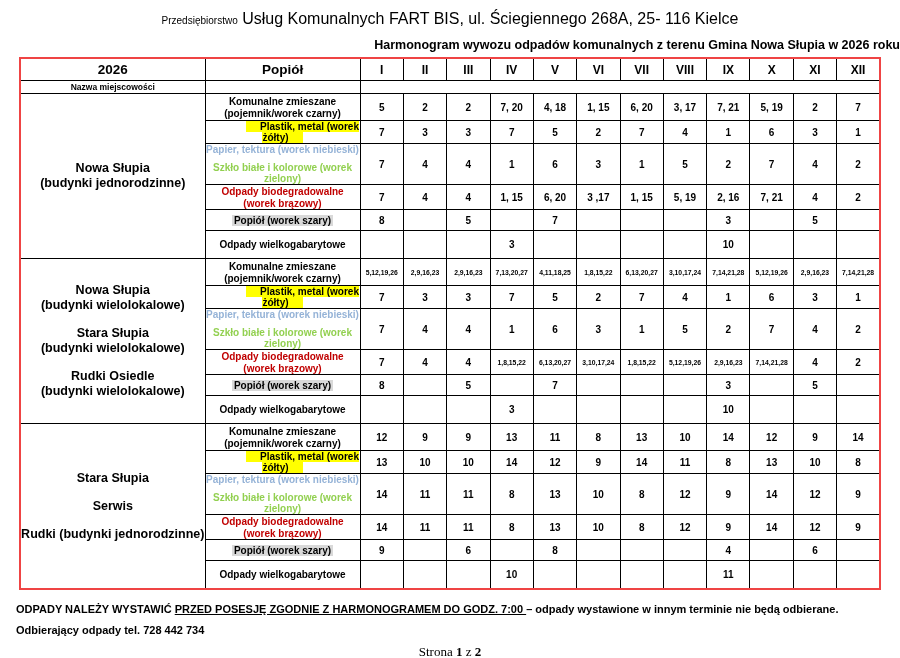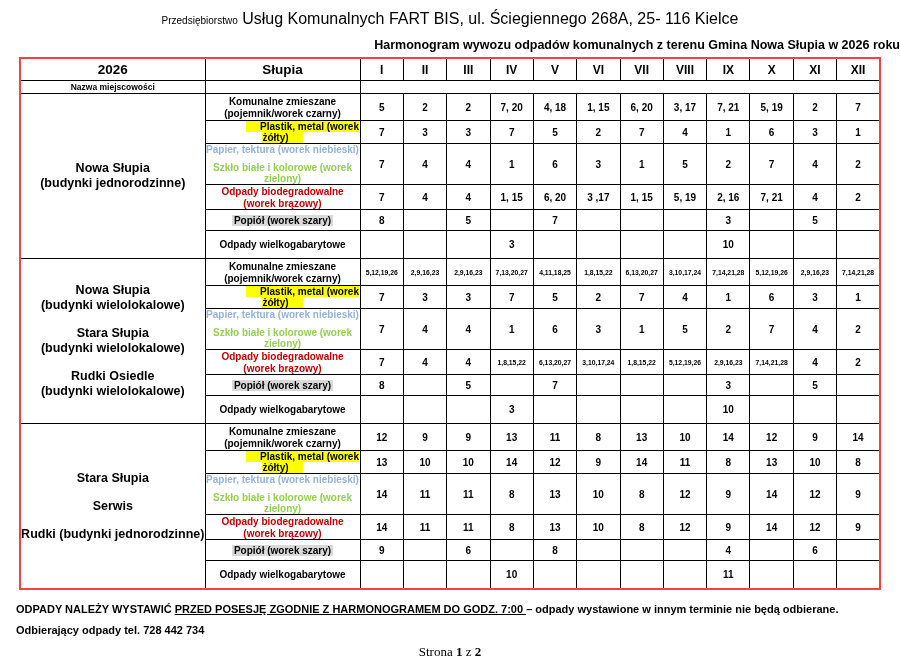--- a/index.html
+++ b/index.html
@@ -71,21 +71,21 @@
 
 <table class="sched">
   <colgroup>
     <col style="width:185px">
       <col style="width:155px">
     <col span="12" style="width:43.33px">
   </colgroup>
   <tbody>
       <tr class="head-row">
         <td class="c-year">2026</td>
-        <td class="c-month">Słupia</td>
+        <td class="c-month">Popiół</td>
         <td class="c-m">I</td>
         <td class="c-m">II</td>
         <td class="c-m">III</td>
         <td class="c-m">IV</td>
         <td class="c-m">V</td>
         <td class="c-m">VI</td>
         <td class="c-m">VII</td>
         <td class="c-m">VIII</td>
         <td class="c-m">IX</td>
         <td class="c-m">X</td>

